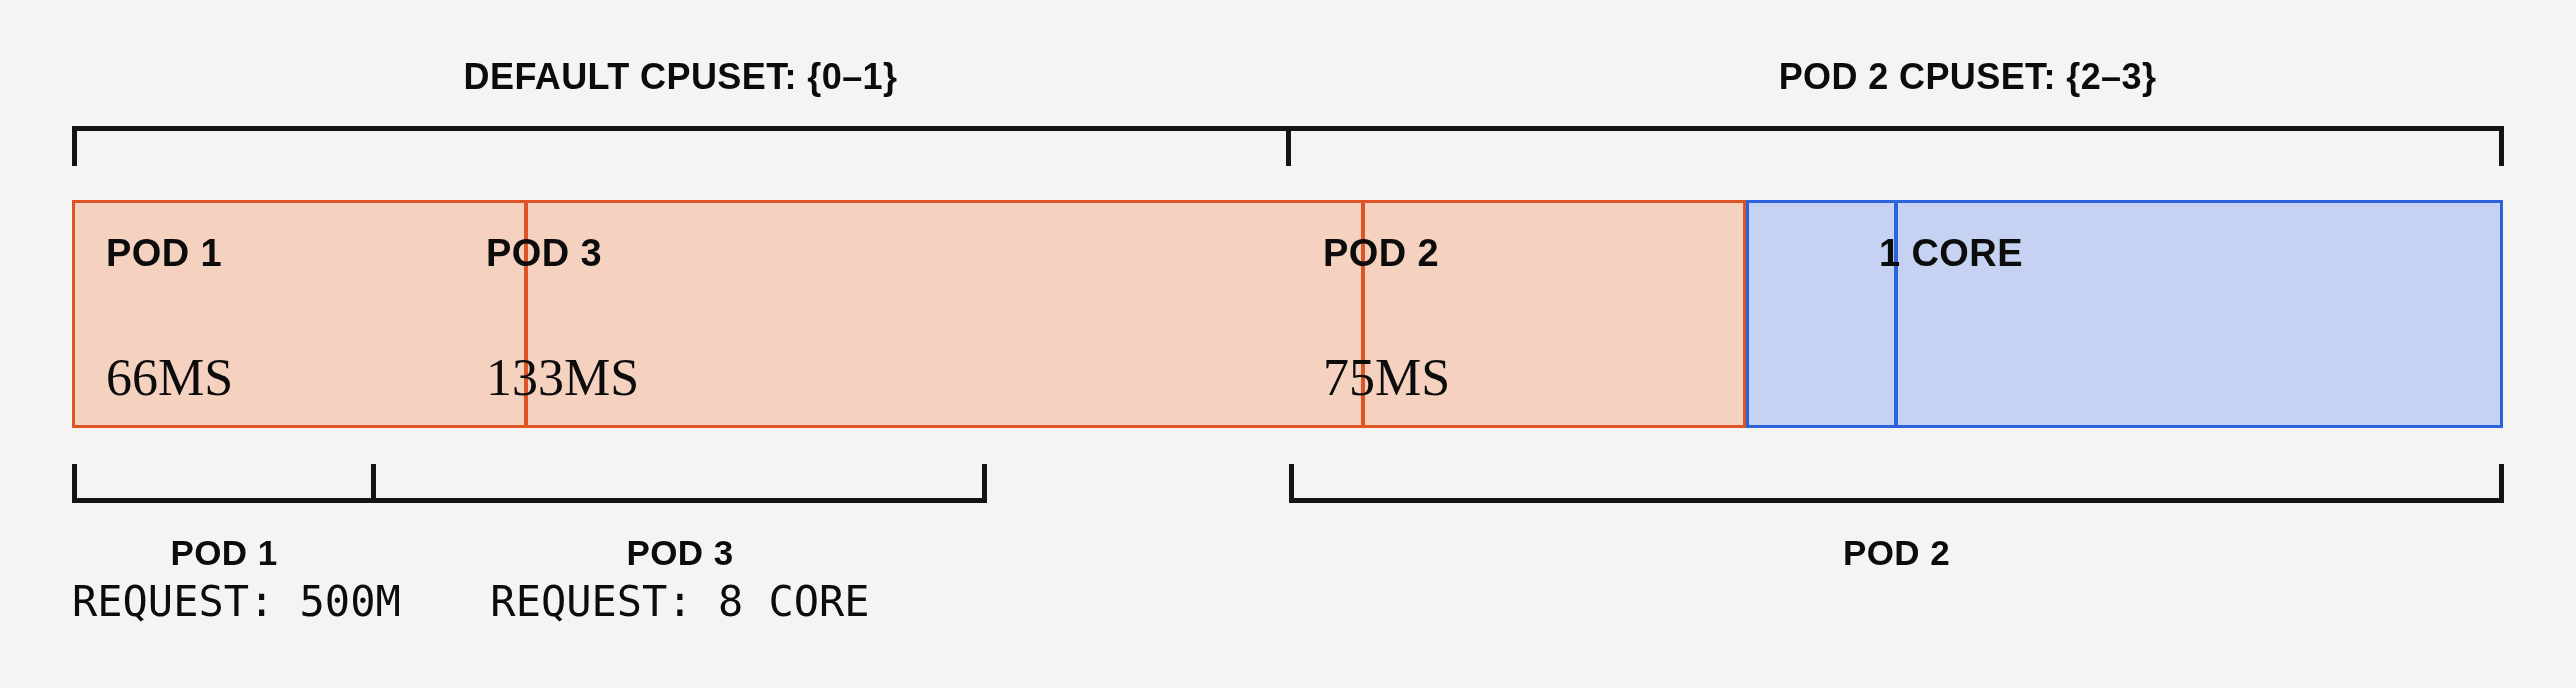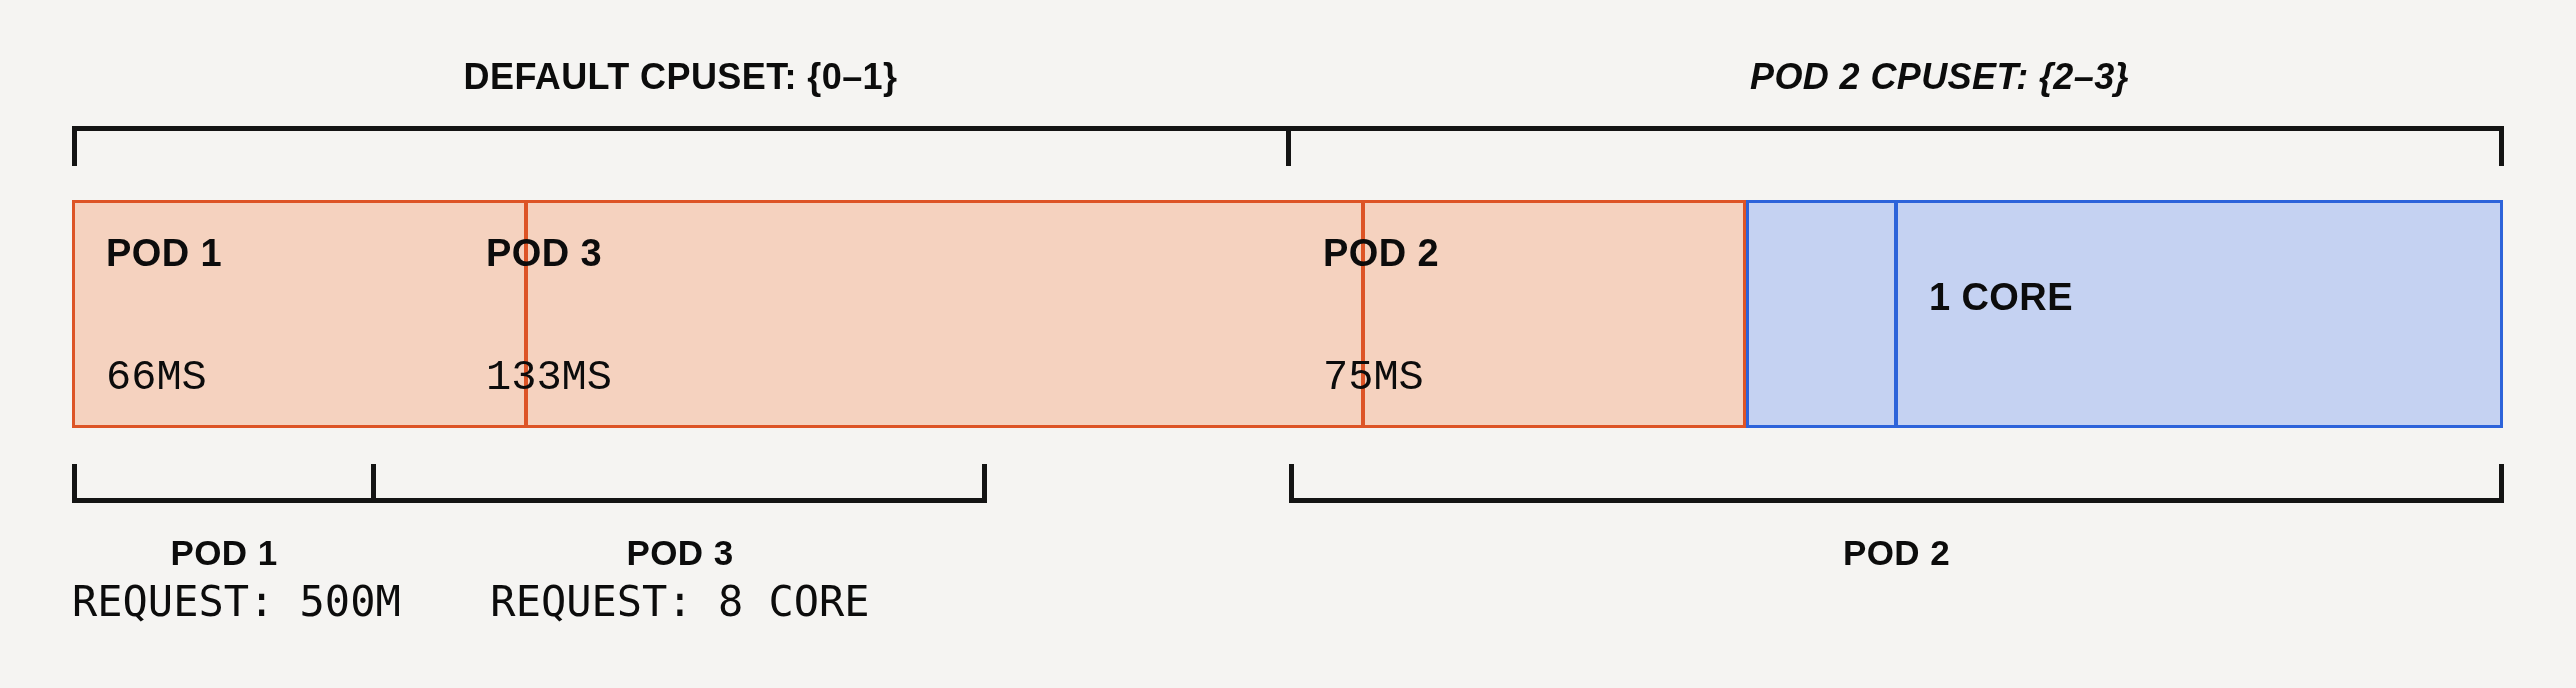--- a/index.html
+++ b/index.html
@@ -22,21 +22,21 @@
     position: absolute;
     top: 56px;
     font-size: 36px;
     line-height: 41px;
     font-weight: 700;
     text-align: center;
     letter-spacing: 0.4px;
     white-space: nowrap;
   }
   .cpuset-title.left  { left: 72px;  width: 1217px; }
-  .cpuset-title.right { left: 1332px; width: 1215px; font-style: italic; }
+  .cpuset-title.right { left: 1360px; width: 1215px; }
 
   
   .bracket-line, .bracket-tick {
     position: absolute;
     background: #141414;
   }
   .bracket-line { height: 4.6px; }
   .bracket-tick { width: 4.6px; }
 
   
@@ -99,31 +99,31 @@
     top: 32px;
     font-size: 38px;
     line-height: 43px;
     font-weight: 700;
     letter-spacing: 0.4px;
     white-space: nowrap;
   }
   .seg-value {
     position: absolute;
     bottom: 27px;
-    font-family: Liberation Mono, monospace;
-    font-size: 42px;
+    font-family: Liberation Serif, serif;
+    font-size: 52px;
     line-height: 46px;
     font-weight: 400;
     white-space: nowrap;
     margin-top: 39px;
   }
   .x-pod1 { left: 34px; }
   .x-pod3 { left: 414px; }
   .x-pod2 { left: 1251px; }
-  .x-core { left: 1857px; margin-top: 44px; }
+  .x-core { left: 1807px; }
 
   
   .request-group {
     position: absolute;
     top: 531px;
     text-align: center;
   }
   .request-group.g1 { left: 72px;   width: 304px; }
   .request-group.g2 { left: 376px;  width: 608px; }
   .request-group.g3 { left: 1289px; width: 1215px; }

